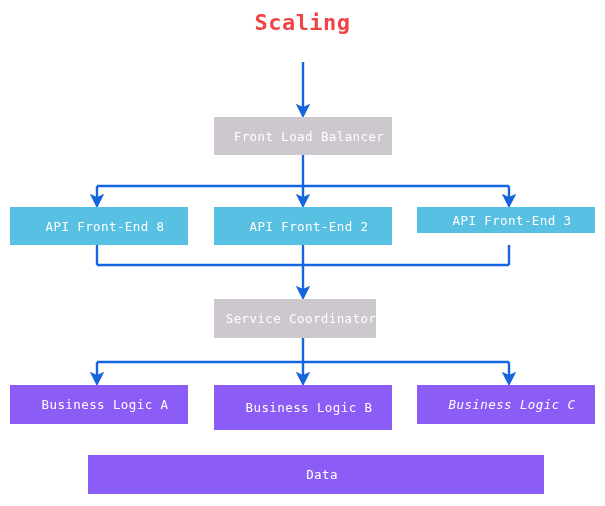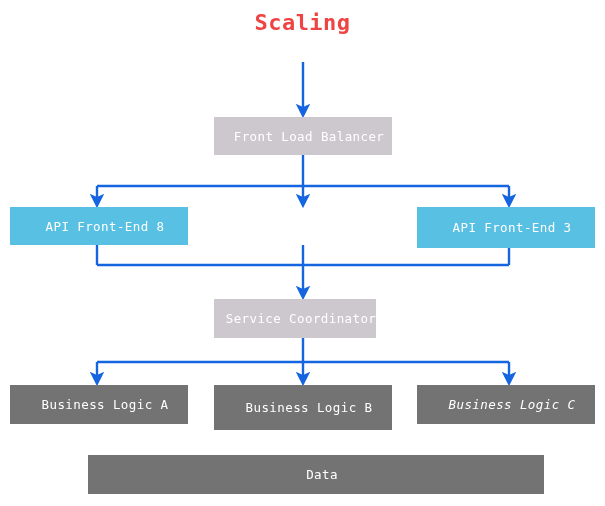--- a/index.html
+++ b/index.html
@@ -43,21 +43,21 @@
     justify-content: center;
     font-family: "DejaVu Sans Mono", "Liberation Mono", monospace;
     font-size: 12.5px;
     color: #ffffff;
     letter-spacing: 0.4px;
     white-space: nowrap;
     padding-left: 12px;
   }
   .node.gray   { background: #ccc8cd; }
   .node.blue   { background: #57c0e3; }
-  .node.orange { background: #737373; }
+  .node.orange { background: #8b5cf6; }
 </style>
 </head>
 <body>
 
 <div id="diagram-root">
 
   <div id="diagram-title">Scaling</div>
 
   <svg id="connector-layer" width="605" height="506" viewBox="0 0 605 506" xmlns="http://www.w3.org/2000/svg">
     <defs>
@@ -90,21 +90,22 @@
       <path d="M97,362 L509,362" stroke="#1565e0" stroke-width="2.4" fill="none"></path>
       <path d="M97,362 L97,378" stroke="#1565e0" stroke-width="2.4" fill="none" marker-end="url(#arrowhead)"></path>
       <path d="M303,362 L303,378" stroke="#1565e0" stroke-width="2.4" fill="none" marker-end="url(#arrowhead)"></path>
       <path d="M509,362 L509,378" stroke="#1565e0" stroke-width="2.4" fill="none" marker-end="url(#arrowhead)"></path>
     </g>
   </svg>
 
   <div class="node gray" style="left:214px; top:117px; width:178px; height:38px;">Front Load Balancer</div>
 
   <div class="node blue" style="left:10px; top:207px; width:178px; height:38px;">API Front-End 8</div>
-  <div class="node blue" style="left:417px; top:207px; width:178px; height:41px;">API Front-End 3</div>
+  <div class="node blue" style="left:214px; top:207px; width:178px; height:38px;">API Front-End 2</div>
+  <div class="node blue" style="left:417px; top:207px; width:178px; height:26px;">API Front-End 3</div>
 
   <div class="node gray" style="left:214px; top:299px; width:162px; height:39px;">Service Coordinator</div>
 
   <div class="node orange" style="left:10px; top:385px; width:178px; height:39px;">Business Logic A</div>
   <div class="node orange" style="left:214px; top:385px; width:178px; height:45px;">Business Logic B</div>
   <div class="node orange" style="left:417px; top:385px; width:178px; height:39px;font-style:italic;">Business Logic C</div>
 
   <div class="node orange" style="left:88px; top:455px; width:456px; height:39px;">Data</div>
 
 </div>

